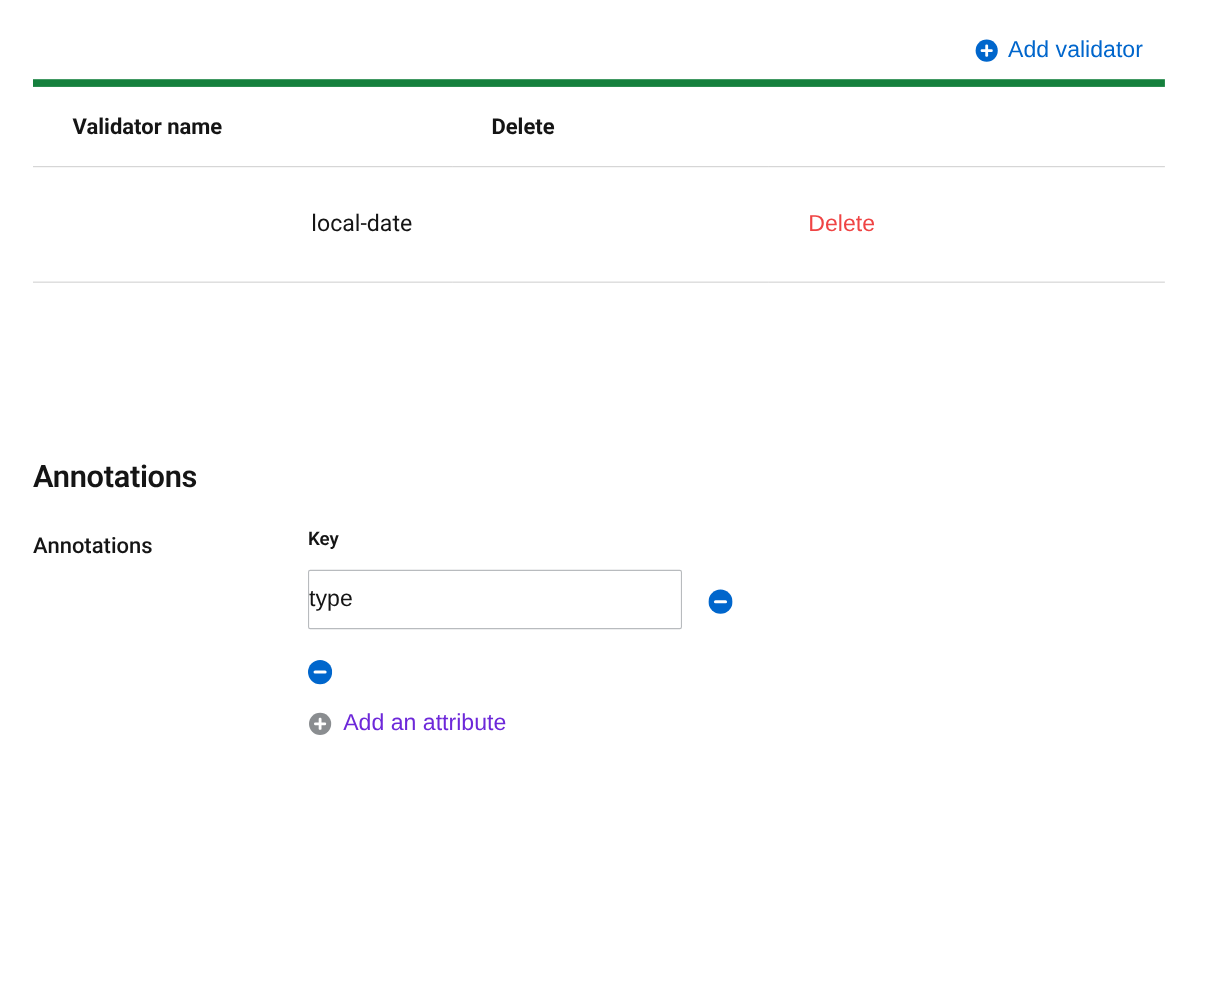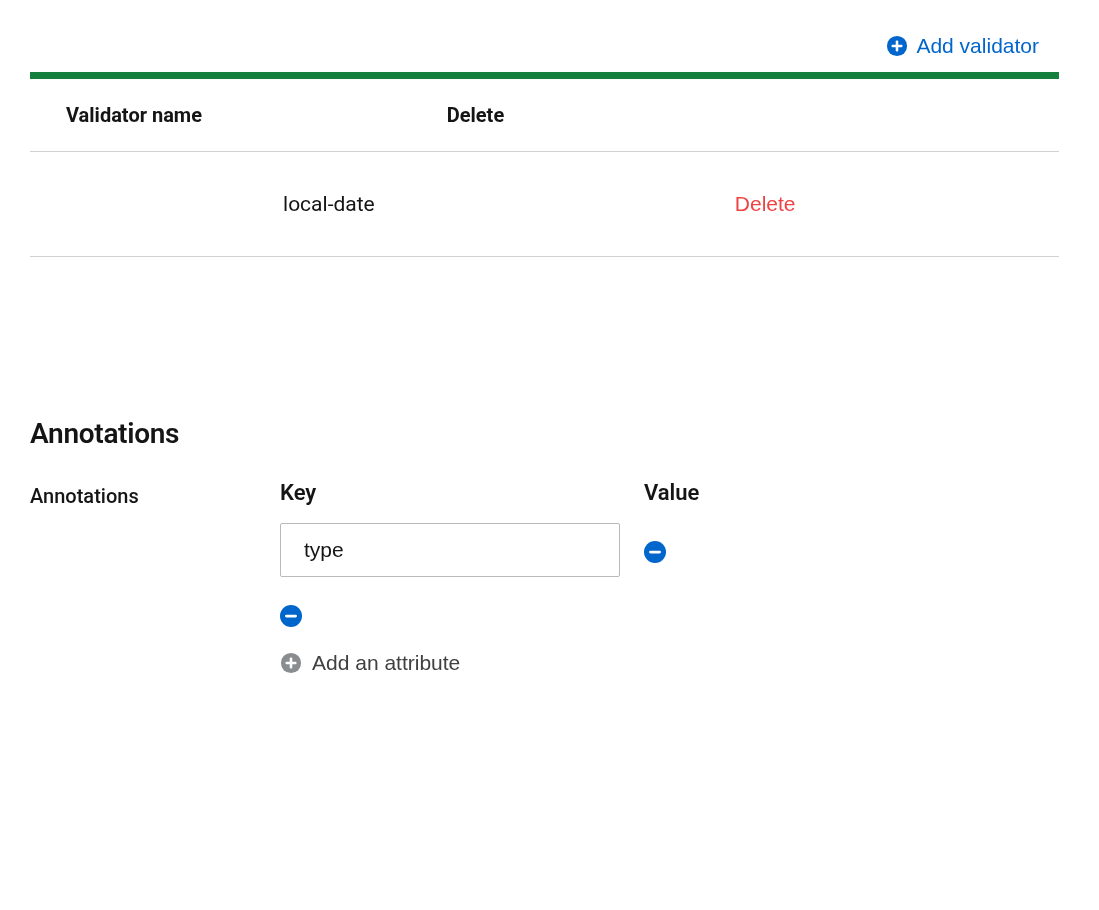--- a/index.html
+++ b/index.html
@@ -92,35 +92,35 @@
     padding-top: 4px;
   }
   .kv-area {}
   .kv-headers {
     display: grid;
     grid-template-columns: 340px 340px 40px;
     column-gap: 24px;
     margin-bottom: 18px;
   }
   .kv-headers .hdr {
-    font-size: 22px;
+    font-size: 17px;
     font-weight: 600;
   }
   .kv-row {
     display: grid;
     grid-template-columns: 340px 340px 40px;
     column-gap: 24px;
     align-items: center;
     margin-bottom: 24px;
   }
   .kv-row input[type="text"] {
     width: 100%;
     height: 54px;
     font-size: 21px;
-    padding: 10px 23px;
+    padding: 10px 0;
     border: 1px solid #b8bbbe;
     border-radius: 2px;
     background: #fff;
     color: #151515;
   }
   .kv-row input[type="text"]::placeholder { color: #6a6e73; }
   .kv-row input.focused {
     border: 2px solid #151515;
   }
   .remove-btn {
@@ -134,21 +134,21 @@
     height: 26px;
   }
   .remove-btn svg { width: 26px; height: 26px; }
 
   .add-attribute-row {
     margin-top: 14px;
   }
   .add-attribute-btn {
     background: none;
     border: none;
-    color: #404040;
+    color: #6d28d9;
     font-size: 21px;
     display: inline-flex;
     align-items: center;
     gap: 10px;
     cursor: pointer;
     padding: 0;
   }
 
   
   table.validator-table th:nth-child(1),
@@ -200,21 +200,20 @@
 
   <section class="annotations-block">
     <h2 class="section-title">Annotations</h2>
 
     <div class="ann-grid">
       <div class="side-label">Annotations</div>
 
       <div class="kv-area">
         <div class="kv-headers">
           <div class="hdr">Key</div>
-          <div class="hdr">Value</div>
           <div></div>
         </div>
 
         <div class="kv-row">
           <input type="text" value="type" style="">
           <button class="remove-btn">
             <span class="minus-circle-icon">
               <svg viewBox="0 0 24 24">
                   <circle cx="12" cy="12" r="12" fill="#0066cc"></circle>
                   <rect x="5.5" y="10.5" width="13" height="3" rx="1.5" fill="#fff"></rect>

